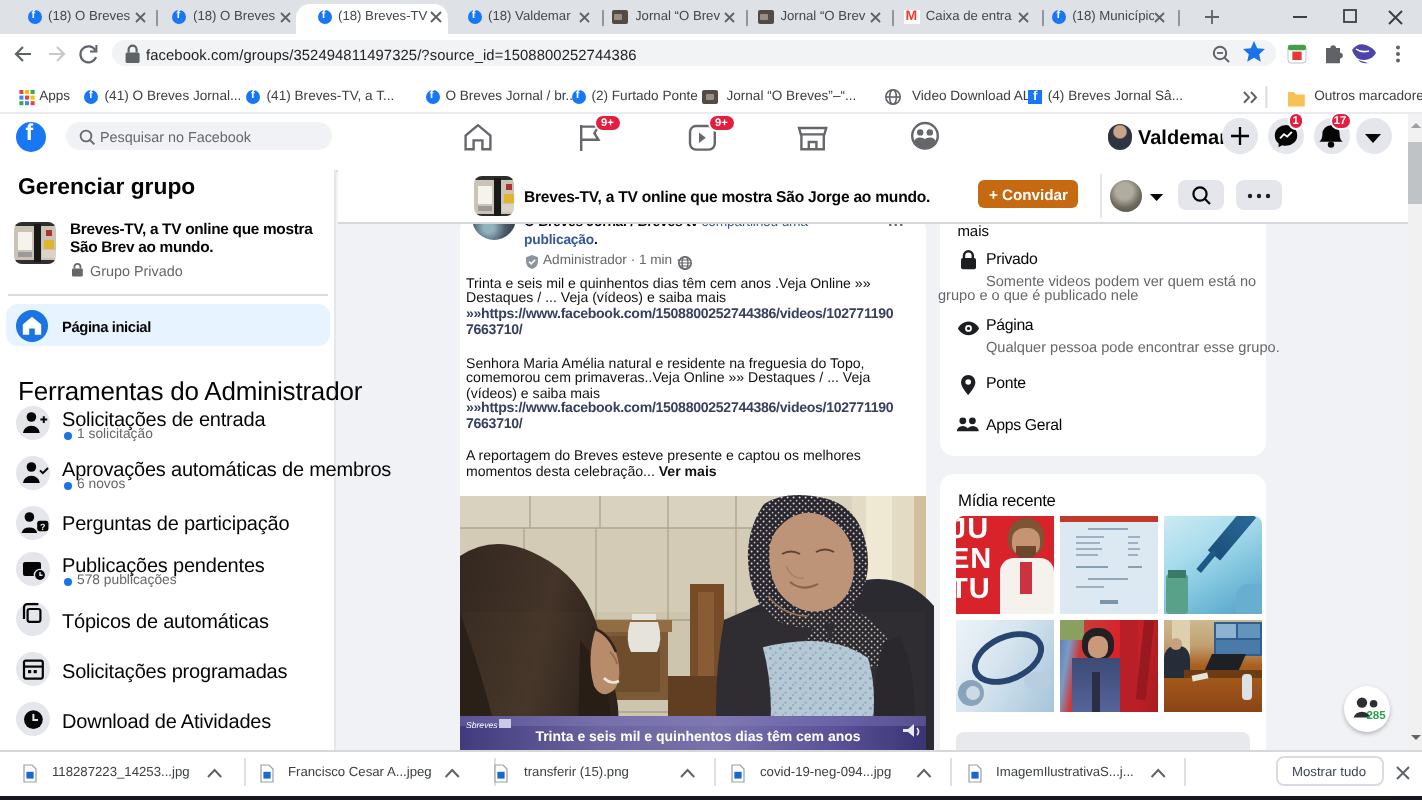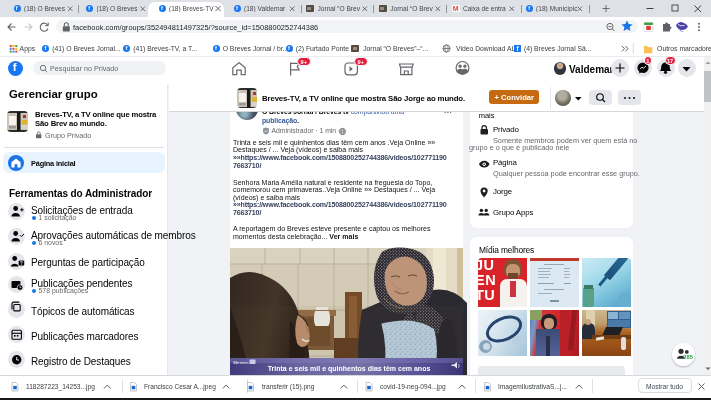--- a/index.html
+++ b/index.html
@@ -184,21 +184,21 @@
     <path d="M2.2 3.2 V2.4 a1.5 1.5 0 0 1 3 0 V3.2" stroke="#65676b" stroke-width="0.9" fill="none"></path>
   </svg>
 <div class="sbsub" style="left:45px;top:130.5px;font-size:7.2px">Grupo Privado</div>
 <div class="a" style="left:4px;top:146.5px;width:160px;height:1px;background:#dadde1"></div>
 <div class="a" style="left:3px;top:151.5px;width:162px;height:21.5px;background:#e7f3ff;border-radius:6px"></div>
 <div class="a" style="left:8px;top:154.5px;width:16px;height:16px;border-radius:50%;background:#1b74e4"></div>
 <svg width="16" height="16" style="left:8px;top:154.5px">
     <path d="M8 3.4 L3.4 7.2 V12.4 H6.6 V9.3 H9.4 V12.4 H12.6 V7.2 Z" fill="#fff"></path>
   </svg>
 <div class="sbitem" style="left:31px;top:159px;font-weight:bold;font-size:7.4px;letter-spacing:-0.2px">Página inicial</div>
-<div class="sbitem" style="left:9px;top:188px;font-weight:bold;font-size:10px;letter-spacing:-0.1px">Ferramentas do Administrador</div>
+<div class="sbitem" style="left:9px;top:188px;font-weight:normal;font-size:13px;letter-spacing:-0.1px">Ferramentas do Administrador</div>
 
 <div class="sbcirc" style="top:202.8px"></div>
 <div class="sbitem" style="top:204.8px">Solicitações de entrada</div>
 <div class="sbdot" style="top:215.5px"></div>
 <div class="sbsub" style="left:38.5px;top:213.6px">1 solicitação</div>
 
 <div class="sbcirc" style="top:227.8px"></div>
 <div class="sbitem" style="top:229.8px">Aprovações automáticas de membros</div>
 <div class="sbdot" style="top:240.5px"></div>
 <div class="sbsub" style="left:38.5px;top:238.6px">6 novos</div>
@@ -208,24 +208,24 @@
 
 <div class="sbcirc" style="top:276.3px"></div>
 <div class="sbitem" style="top:278.3px">Publicações pendentes</div>
 <div class="sbdot" style="top:289px"></div>
 <div class="sbsub" style="left:38.5px;top:287.1px">578 publicações</div>
 
 <div class="sbcirc" style="top:301.3px"></div>
 <div class="sbitem" style="top:305.8px">Tópicos de automáticas</div>
 
 <div class="sbcirc" style="top:326.3px"></div>
-<div class="sbitem" style="top:330.8px">Publicações marcadores</div>
+<div class="sbitem" style="top:330.8px">Solicitações programadas</div>
 
 <div class="sbcirc" style="top:351.3px"></div>
-<div class="sbitem" style="top:355.8px">Registro de Destaques</div>
+<div class="sbitem" style="top:355.8px">Download de Atividades</div>
 
 <svg width="168" height="290" style="left:0;top:85px">
 
   <g fill="#050505">
     <circle cx="15.7" cy="123.5" r="2.4"></circle>
     <path d="M11.5 131.5 a4.2 3.6 0 0 1 8.4 0 Z"></path>
     <path d="M20.2 124.8 h3.4 M21.9 123.1 v3.4" stroke="#050505" stroke-width="1" fill="none"></path>
   </g>
 
   <g fill="#050505">
@@ -384,42 +384,42 @@
 </svg>
 
 <div class="a" style="left:470px;top:100px;width:163px;height:128px;background:#fff;border-radius:7px"></div>
 <div class="a" style="left:470px;top:237px;width:163px;height:138px;background:#fff;border-radius:7px 7px 0 0"></div>
 <div class="a" style="left:478.7px;top:111px;font-size:7.5px;color:#050505">mais</div>
 <svg width="10" height="11" style="left:479.5px;top:125px">
     <rect x="0.5" y="4" width="7.5" height="5.6" rx="1" fill="#1c1e21"></rect>
     <path d="M2 4 V2.8 a2.2 2.2 0 0 1 4.4 0 V4" stroke="#1c1e21" stroke-width="1.2" fill="none"></path>
   </svg>
 <div class="rcbold" style="left:493px;top:124.8px">Privado</div>
-<div class="rcsub" style="left:493px;top:135.7px">Somente membros podem ver quem está no</div>
+<div class="rcsub" style="left:493px;top:135.7px">Somente videos podem ver quem está no</div>
 <div class="rcsub" style="left:469px;top:143.2px">grupo e o que é publicado nele</div>
 <svg width="11" height="9" style="left:478.5px;top:159.5px">
     <path d="M5.25 0.8 C8 0.8 10 3 10.5 4.2 C10 5.4 8 7.6 5.25 7.6 C2.5 7.6 0.5 5.4 0 4.2 C0.5 3 2.5 0.8 5.25 0.8 Z" fill="#1c1e21"></path>
     <circle cx="5.25" cy="4.2" r="1.7" fill="#fff"></circle>
     <circle cx="5.25" cy="4.2" r="0.8" fill="#1c1e21"></circle>
   </svg>
 <div class="rcbold" style="left:493px;top:157.8px">Página</div>
 <div class="rcsub" style="left:493px;top:168.7px">Qualquer pessoa pode encontrar esse grupo.</div>
 <svg width="9" height="11" style="left:479.8px;top:186.5px">
     <path d="M4.1 0.5 a3.6 3.6 0 0 1 3.6 3.6 c0 2.6 -3.6 6.4 -3.6 6.4 S0.5 6.7 0.5 4.1 A3.6 3.6 0 0 1 4.1 0.5 Z" fill="#1c1e21"></path>
     <circle cx="4.1" cy="4" r="1.4" fill="#fff"></circle>
   </svg>
-<div class="rcbold" style="left:493px;top:186.7px">Jorge</div>
+<div class="rcbold" style="left:493px;top:186.7px">Ponte</div>
 <svg width="12" height="9" style="left:478px;top:208px">
     <circle cx="3.4" cy="2.4" r="1.7" fill="#1c1e21"></circle>
     <circle cx="8.2" cy="2.4" r="1.7" fill="#1c1e21"></circle>
     <path d="M0.4 7.6 a3 2.6 0 0 1 6 0 Z M5.4 7.6 a3 2.6 0 0 1 6 0 Z" fill="#1c1e21"></path>
   </svg>
-<div class="rcbold" style="left:493px;top:207.8px">Grupo Apps</div>
-
-<div class="rcbold" style="left:479px;top:245.3px;font-size:8.4px">Mídia melhores</div>
+<div class="rcbold" style="left:493px;top:207.8px">Apps Geral</div>
+
+<div class="rcbold" style="left:479px;top:245.3px;font-size:8.4px">Mídia recente</div>
 
 <div class="a" style="left:478px;top:258px;width:49px;height:49px;border-radius:4px 0 0 0;overflow:hidden;background:#d8232a">
   <div class="a" style="left:-3px;top:0px;color:#fff;font-weight:bold;font-size:14.5px;line-height:15px;letter-spacing:0.5px">JU<br>EN<br>TU</div>
   <div class="a" style="left:22px;top:21px;width:27px;height:28px;background:#f5f2ee;border-radius:7px 7px 0 0"></div>
   <div class="a" style="left:26px;top:1px;width:18px;height:19px;background:#7d5434;border-radius:48% 48% 40% 40%"></div>
   <div class="a" style="left:28px;top:6px;width:14px;height:14px;background:#c49473;border-radius:42%"></div>
   <div class="a" style="left:30px;top:15px;width:10px;height:6px;background:#6e462a;border-radius:0 0 40% 40%"></div>
   <div class="a" style="left:32px;top:23px;width:6px;height:16px;background:#cc3340"></div>
 </div>
 
@@ -492,21 +492,21 @@
 
 <div class="a" style="left:0;top:57px;width:711px;height:28px;background:#fff"></div>
 <div class="a" style="left:168px;top:84.5px;width:543px;height:1px;background:#dadde1"></div>
 <div class="a" style="left:8px;top:60.5px;width:15px;height:15px;border-radius:50%;background:#1877f2"></div>
 <div class="a" style="left:12.7px;top:60.8px;color:#fff;font-weight:bold;font-size:11.5px">f</div>
 <div class="a" style="left:33px;top:61px;width:133px;height:14px;border-radius:7px;background:#f0f2f5"></div>
 <svg width="10" height="10" style="left:39px;top:64px">
     <circle cx="4" cy="4" r="2.7" stroke="#65676b" stroke-width="0.9" fill="none"></circle>
     <path d="M6 6 L8.2 8.2" stroke="#65676b" stroke-width="0.9"></path>
   </svg>
-<div class="a" style="left:50px;top:64.4px;font-size:7.2px;color:#65676b">Pesquisar no Privado</div>
+<div class="a" style="left:50px;top:64.4px;font-size:7.2px;color:#65676b">Pesquisar no Facebook</div>
 
 <svg width="711" height="28" style="left:0;top:57px">
   <g stroke="#65676b" stroke-width="1.2" fill="none">
 
     <path d="M239 5.6 L232.8 10.8 V17.6 H236.8 V13.2 H241.2 V17.6 H245.2 V10.8 Z"></path>
 
     <path d="M290.6 5.5 V18.5 M290.6 6.3 H299.2 L297.2 9.6 L299.2 12.9 H290.6"></path>
 
     <rect x="345" y="6" width="12.4" height="11.8" rx="3"></rect>
     <path d="M349.5 9.3 L352.9 11.9 L349.5 14.5 Z" fill="#65676b" stroke="none"></path>

